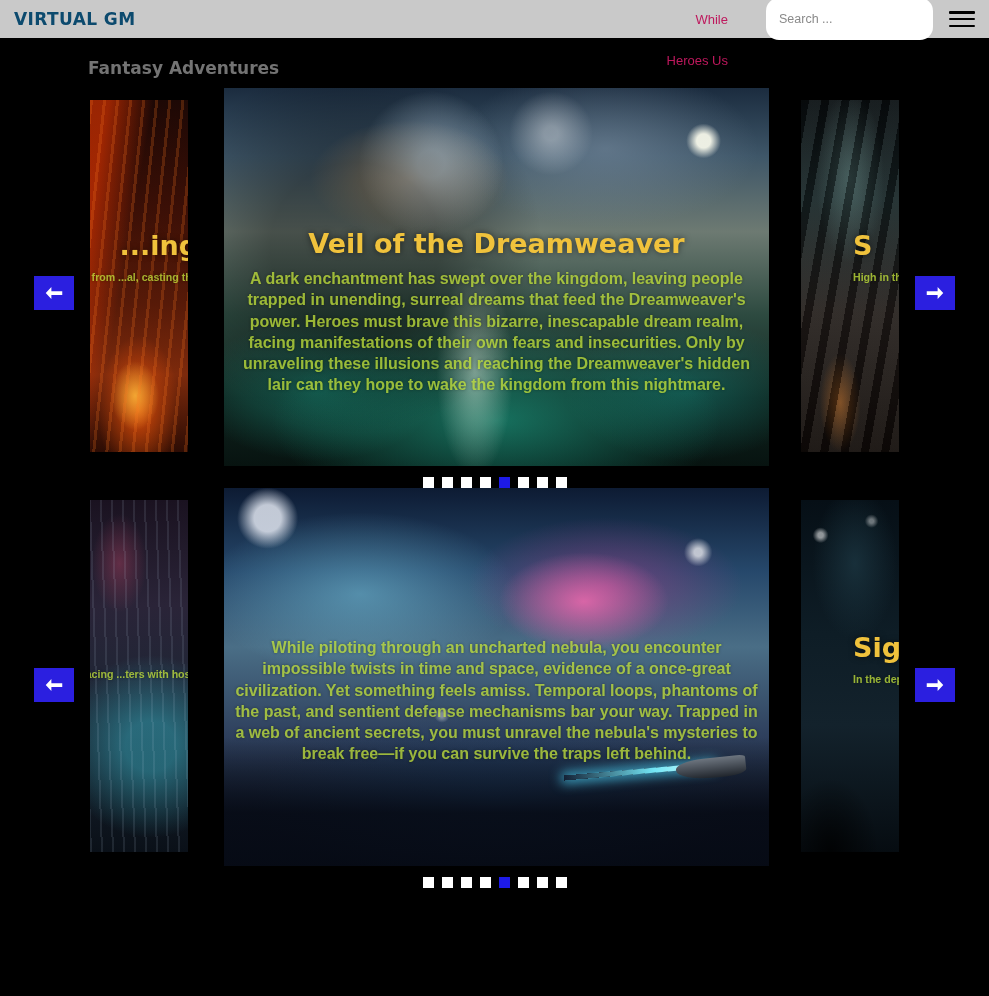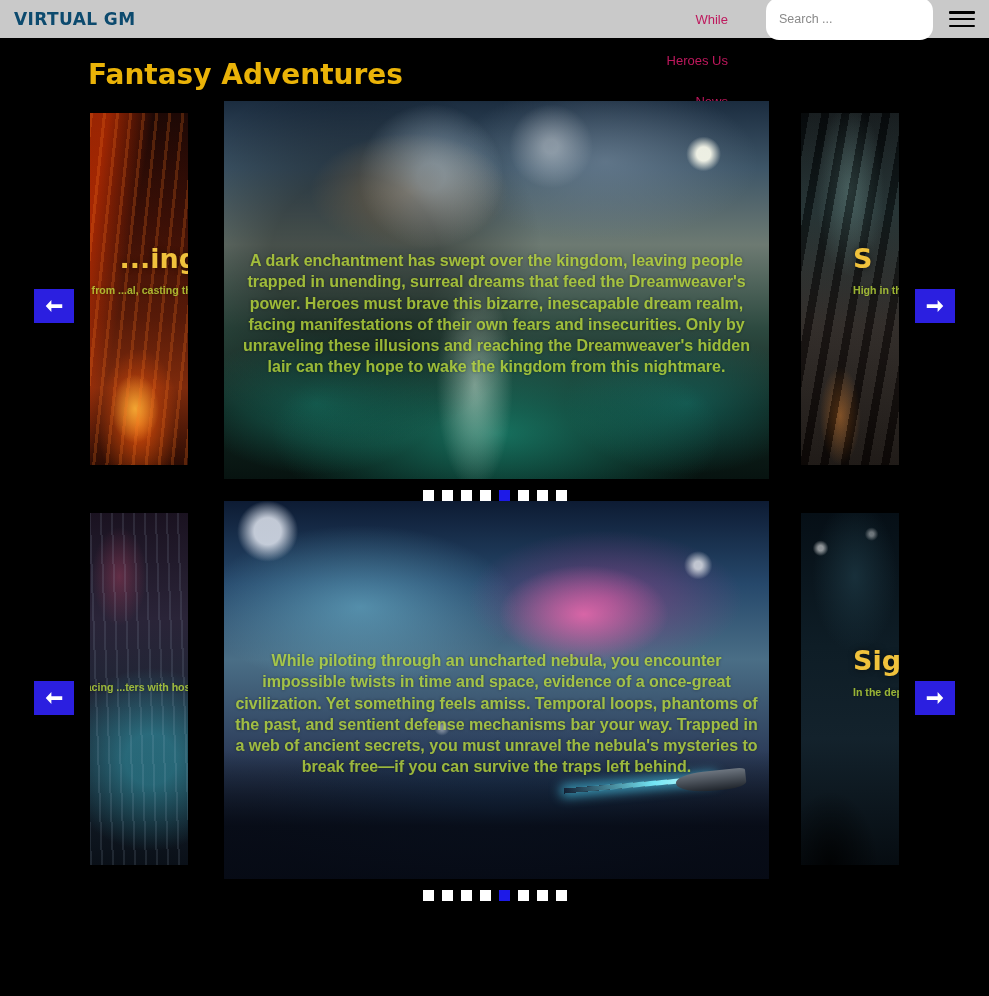--- a/index.html
+++ b/index.html
@@ -70,22 +70,22 @@
     display: block;
     height: 2.5px;
     width: 100%;
     background: #000;
     border-radius: 1px;
   }
 
   
   .section { position: relative; }
   .section-title {
-    color: #eab308;
-    font-size: 28px;
+    color: #737373;
+    font-size: 17px;
     font-weight: bold;
     font-family: "DejaVu Sans", sans-serif;
     padding-left: 88px;
   }
   #fantasy-section .section-title { padding-top: 20px; padding-bottom: 10px; }
   #scifi-section .section-title { padding-top: 28px; padding-bottom: 10px; }
 
   .carousel {
     position: relative;
     height: 378px;
@@ -317,20 +317,21 @@
       <div class="card-art art-fire"></div>
       <div class="card-overlay">
         <div class="card-title">...ing</div>
         <div class="card-desc">...ne and rises from ...al, casting the ...him. Will they ...eternal fire?</div>
       </div>
     </div>
 
     <div class="card-main">
       <div class="card-art art-dream"></div>
       <div class="card-overlay">
+        <div class="card-title">Veil of the Dreamweaver</div>
         <div class="card-desc">A dark enchantment has swept over the kingdom, leaving people trapped in unending, surreal dreams that feed the Dreamweaver's power. Heroes must brave this bizarre, inescapable dream realm, facing manifestations of their own fears and insecurities. Only by unraveling these illusions and reaching the Dreamweaver's hidden lair can they hope to wake the kingdom from this nightmare.</div>
       </div>
     </div>
 
     <div class="card-side right">
       <div class="card-art art-shroud"></div>
       <div class="card-overlay">
         <div class="card-title">S</div>
         <div class="card-desc">High in the myst... fallen into dan... shroud the wo...</div>
       </div>

